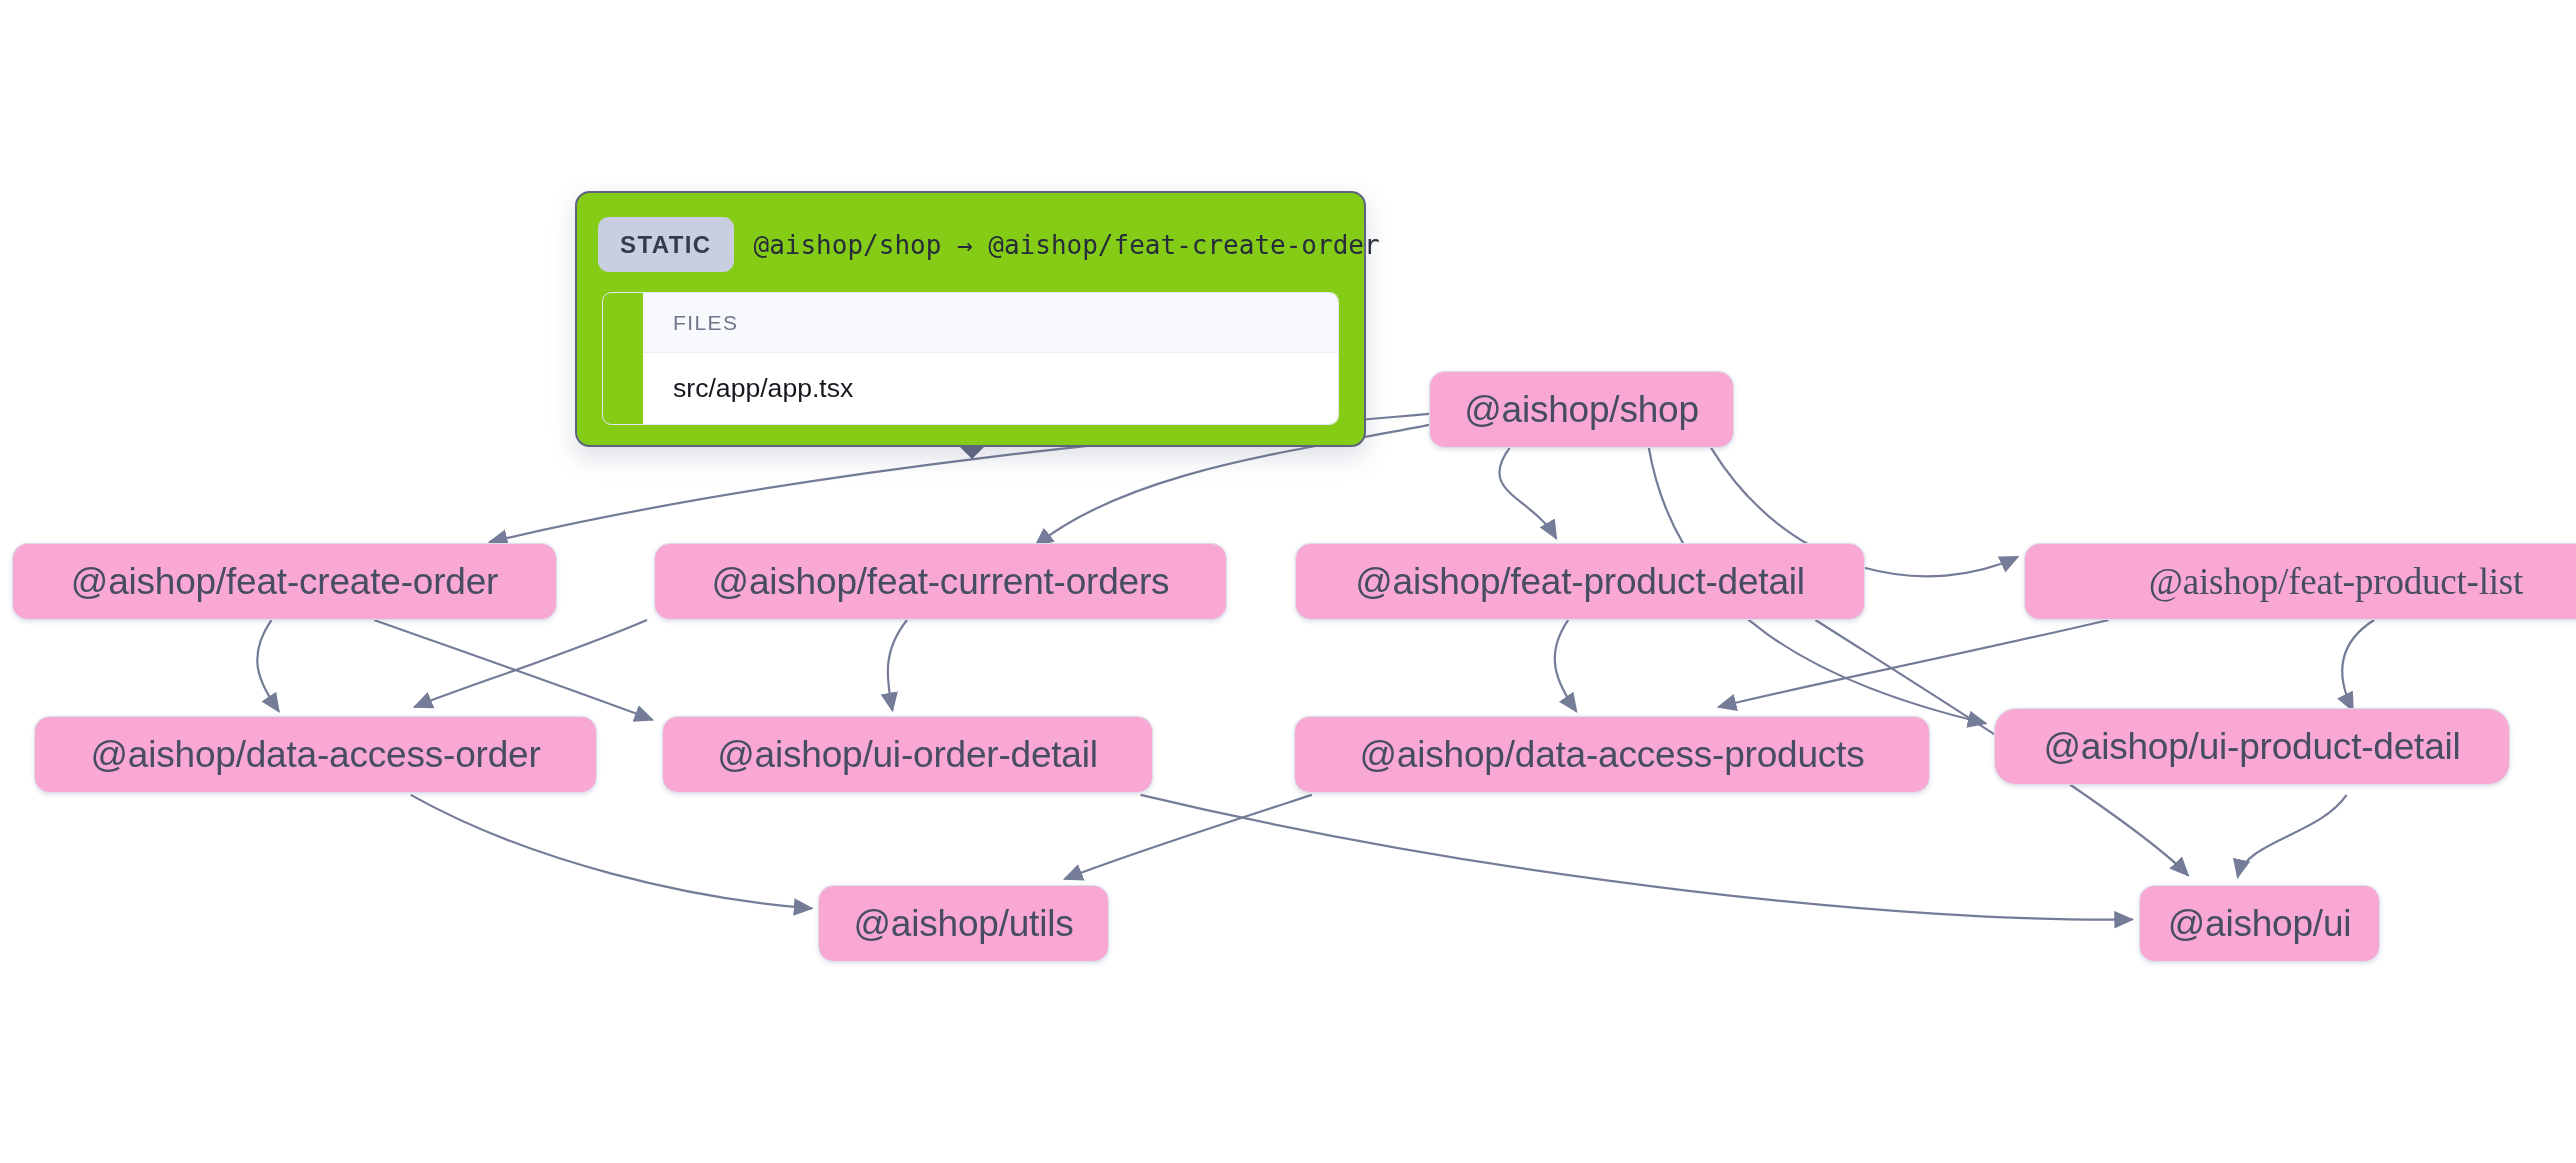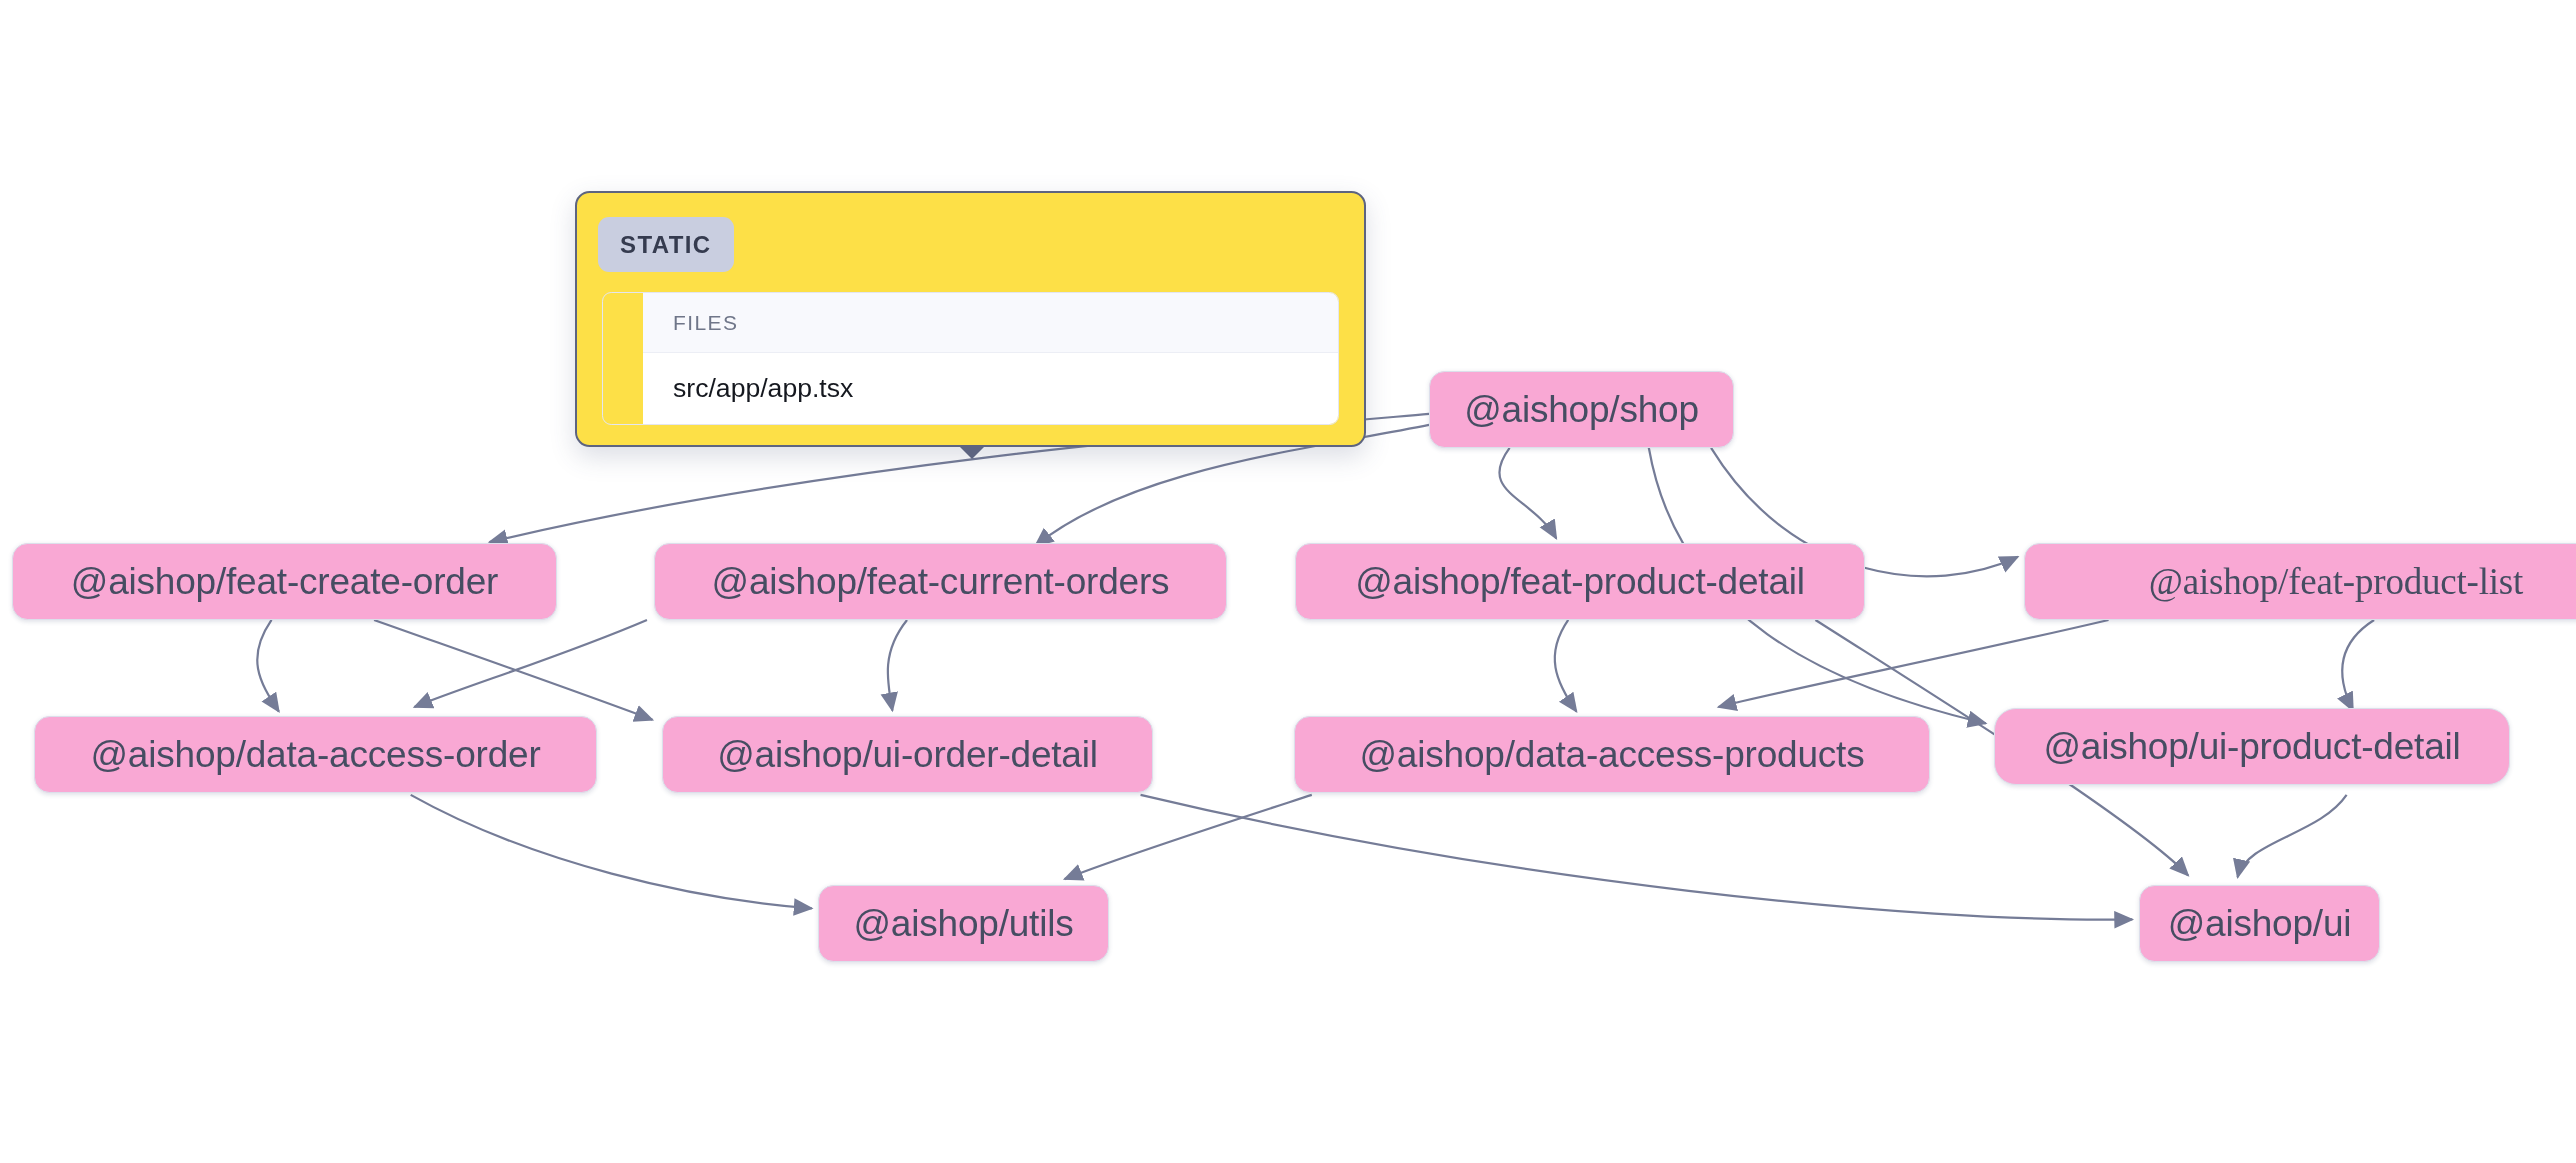--- a/index.html
+++ b/index.html
@@ -20,21 +20,21 @@
     box-shadow:0 1.8px 4.6px rgba(70,80,120,.16);
     color:#464d62;
     font-size:37px;
     letter-spacing:-0.2px;
     white-space:nowrap;
     box-sizing:border-box;
     cursor:pointer;
   }
   .tooltip{
     position:absolute;
-    background:#fde047;
+    background:#84cc16;
     border:2.3px solid #5d6480;
     border-radius:14.7px;
     box-shadow:0 9.2px 26px rgba(60,70,110,.18);
     box-sizing:border-box;
     z-index:5;
   }
   .tooltip-caret{
     position:absolute;
     width:0;height:0;
     border-left:13px solid transparent;
@@ -149,20 +149,21 @@
         <span>@aishop/utils</span>
       </div>
       <div class="node" style="left: 2139px; top: 885px; width: 241px; height: 77px;">
         <span>@aishop/ui</span>
       </div>
     </div>
 
   <div class="tooltip" id="edge-tooltip" style="left:575px;top:191px;width:791px;height:256px;">
     <div class="tooltip-header">
       <span class="badge">STATIC</span>
+      <span class="tooltip-title">@aishop/shop → @aishop/feat-create-order</span>
     </div>
     <div class="files-panel">
       <div class="files-header">FILES</div>
       <div id="file-rows">
           <div class="file-row">src/app/app.tsx</div>
         </div>
     </div>
   </div>
   <div class="tooltip-caret" style="left:959px;top:446px;"></div>
 </div>

